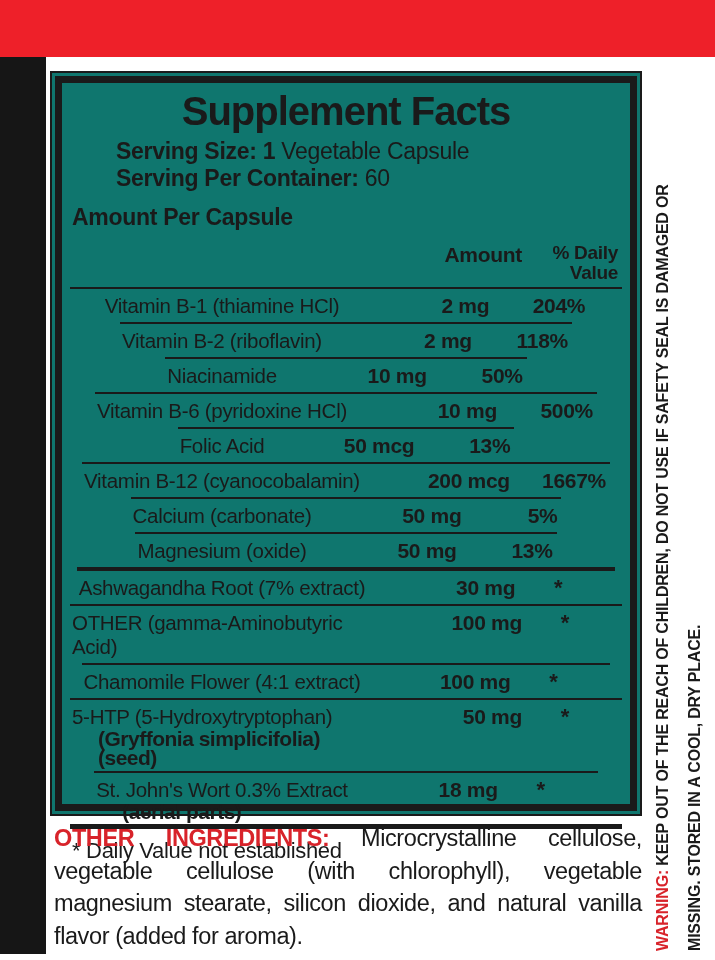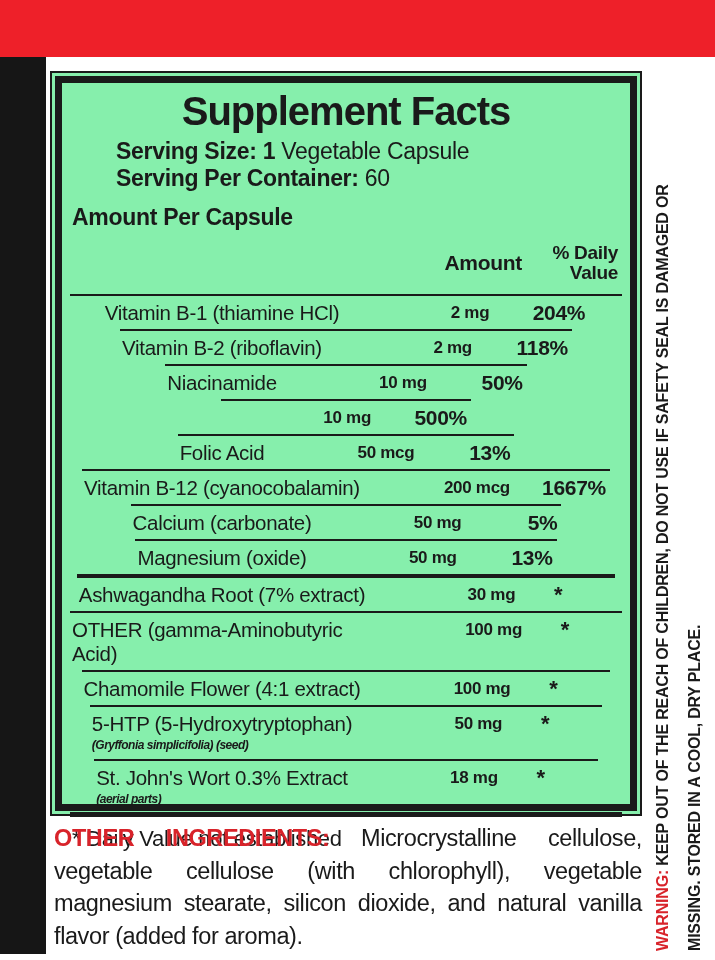--- a/index.html
+++ b/index.html
@@ -24,21 +24,21 @@
   }
   .left-strip{
     position:absolute;left:0;top:57px;width:46px;height:897px;
     background:#161616;
   }
   
   .sf-outer{
     position:absolute;left:50px;top:71px;width:592px;height:745px;
     border:2px solid var(--ink);
     padding:3px;
-    background:#86efac;
+    background:#0f766e;
   }
   .sf-inner{
     width:100%;height:100%;
     border:7px solid var(--ink);
     padding:2px 8px 4px 8px;
     display:flex;flex-direction:column;
   }
   .sf-title{
     text-align:center;
     font-size:40px;font-weight:900;
@@ -46,22 +46,22 @@
     margin:4px 0 4px 0;
   }
   .serving-line{font-size:23px;line-height:27px;padding-left:2px;margin-left:44px;}
   .serving-line .b{font-weight:700;}
   .bar{background:var(--ink);width:100%;}
   .bar-1{height:13px;margin-top:7px;}
   .aps{font-size:23px;font-weight:700;padding:5px 0 4px 2px;}
   .bar-2{height:8px;}
   
   .hdr{
-    display:flex;align-items:flex-end;
-    padding:8px 0 11px 0;
+    display:flex;
+    padding:8px 0 4px 0;
     border-bottom:2px solid var(--ink);
   }
   .hdr .spacer{flex:1;}
   .hdr .h-amt{
     width:150px;text-align:right;
     font-size:21px;font-weight:700;padding-bottom:8px;
   }
   .hdr .h-dv{
     width:100px;text-align:right;
     font-size:19px;font-weight:700;line-height:20px;
@@ -71,24 +71,24 @@
   .rows{display:flex;flex-direction:column;align-items:center;}
   .row{
     display:flex;align-items:flex-start;
     padding:5px 0 4px 0;
     border-top:2px solid var(--ink);
   }
   .rows .row:first-child{border-top:none;}
   .row.thick-top{border-top:4px solid var(--ink);}
   .cell-name{flex:1;font-size:20.5px;line-height:24px;padding-left:2px;}
   .cell-name .sub{
-    font-size:12px;font-style:italic;font-weight:700;
-    line-height:19px;letter-spacing:-0.5px;
-  }
-  .cell-amt{width:150px;text-align:right;font-size:17px;font-weight:700;line-height:24px;}
+    font-size:21px;font-weight:700;
+    line-height:19px;margin-left:26px;letter-spacing:-0.5px;
+  }
+  .cell-amt{width:150px;text-align:right;font-size:21px;font-weight:700;line-height:24px;}
   .cell-dv{width:100px;text-align:right;font-size:21px;font-weight:700;line-height:24px;padding-right:4px;}
   .cell-dv.star{text-align:center;padding-right:14px;font-size:22px;}
   .footnote{
     border-top:5px solid var(--ink);
     font-size:22px;
     padding:9px 0 6px 2px;
     margin-top:-1px;
   }
   
   .other{
@@ -160,20 +160,24 @@
   <div class="row">
     <div class="cell-name">
       <div class="nm">Niacinamide</div>
 
     </div>
     <div class="cell-amt">10 mg</div>
     <div class="cell-dv">50%</div>
   </div>
 
   <div class="row">
+    <div class="cell-name">
+      <div class="nm">Vitamin B-6 (pyridoxine HCl)</div>
+
+    </div>
     <div class="cell-amt">10 mg</div>
     <div class="cell-dv">500%</div>
   </div>
 
   <div class="row">
     <div class="cell-name">
       <div class="nm">Folic Acid</div>
 
     </div>
     <div class="cell-amt">50 mcg</div>

